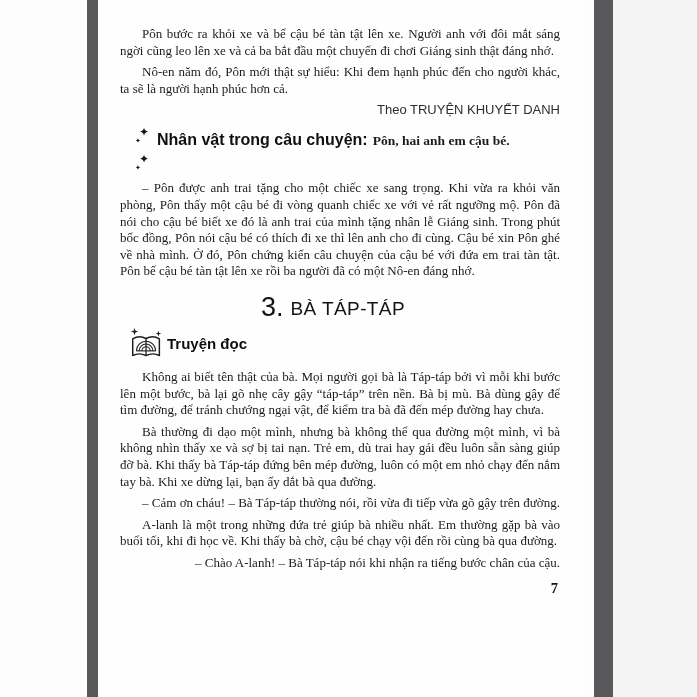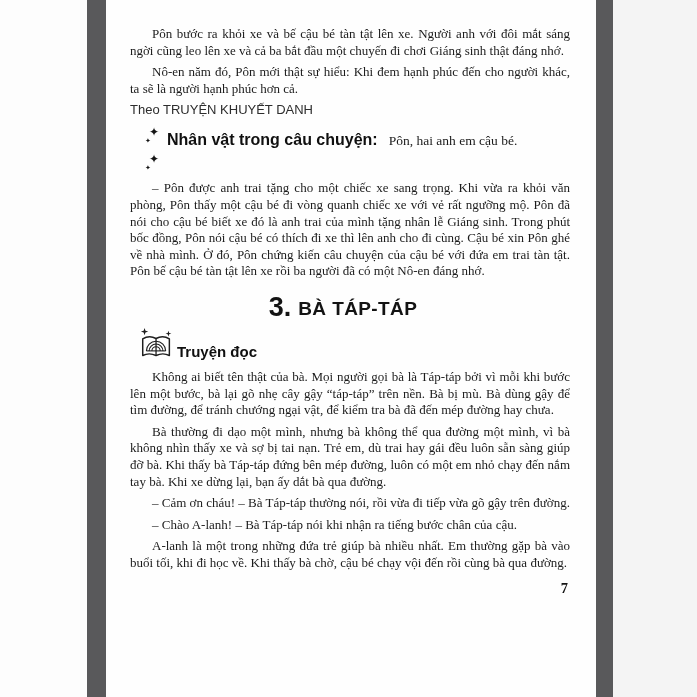--- a/index.html
+++ b/index.html
@@ -15,62 +15,62 @@
     background:#f4f4f4;
   }
   .scan-bar {
     position:absolute; top:0; height:697px; width:19px;
     background:#59595b;
   }
   .scan-bar.left  { left:87px; }
   .scan-bar.right { left:594px; }
 
   .page {
-    position:absolute; left:108px; top:0; width:488px; height:697px;
+    position:absolute; left:98px; top:0; width:488px; height:697px;
     background:#fefefe; box-sizing:border-box;
     padding:26px 26px 0 22px; overflow:hidden;
   }
 
   .body-text {
     font-size:13px; line-height:16.6px; color:#1b1b1b;
     text-align:justify; text-indent:22px; margin:0 0 5px 0;
   }
-  .one-line { white-space:nowrap; text-align:left; }
+  .one-line { white-space:nowrap; text-align:right; }
 
   .attribution {
-    text-align:left;
+    text-align:right;
     font-family:"Liberation Sans", sans-serif;
     font-size:13px; color:#2d2d2d;
     margin:2px 0 12px 0;
   }
 
   .note-row {
     display:flex; align-items:baseline;
     margin:0 0 7px 16px; line-height:17px;
   }
   .sparkle {
     position:relative; width:14px; height:16px; flex:0 0 14px;
     margin-right:7px; color:#141414;
   }
   .sparkle .s-big   { position:absolute; top:-5px; left:3px;  font-size:12px; font-family:"DejaVu Sans", sans-serif; }
   .sparkle .s-small { position:absolute; top:4px;  left:-1px; font-size:7px;  font-family:"DejaVu Sans", sans-serif; }
   .note-label {
     font-family:"Liberation Sans", sans-serif; font-weight:bold;
     font-size:16px; color:#101010;
   }
-  .note-text { font-size:13.5px; color:#1b1b1b; margin-left:11px; }
+  .note-text { font-size:13.5px; color:#1b1b1b; margin-left:5px;font-weight:bold; }
 
   .heading {
     text-align:center; margin:12px 14px 4px 0;
-    font-family:"Liberation Sans", sans-serif; font-weight:bold; color:#131313;
+    font-family:"Liberation Sans", sans-serif; font-weight:normal; color:#131313;
   }
   .heading .num   { font-size:27px; vertical-align:-1px; }
   .heading .title { font-size:19px; margin-left:7px; letter-spacing:0.4px; }
 
-  .section-head { display:flex; align-items:flex-end; margin:0 0 8px 8px; }
+  .section-head { display:flex; align-items:center; margin:0 0 8px 8px; }
   .section-label {
     font-family:"Liberation Sans", sans-serif; font-weight:bold;
     font-size:15px; color:#0f0f0f; margin-left:2px; padding-bottom:1px;
   }
   .book-icon svg { display:block; }
 
   .page-num {
     text-align:right; font-weight:bold; font-size:14.5px; color:#141414;
     margin-top:9px; padding-right:2px;
   }
@@ -129,19 +129,19 @@
           <path d="M15 26 A4.5 4.5 0 0 1 24 26" stroke="#1e1e1e" stroke-width="1.2"></path>
           <path d="M9 26 L30 26" stroke="#1e1e1e" stroke-width="1.2"></path>
         </svg>
       </span>
       <span class="section-label">Truyện đọc</span>
     </div>
 
     <p class="body-text">Không ai biết tên thật của bà. Mọi người gọi bà là Táp-táp bởi vì mỗi khi bước lên một bước, bà lại gõ nhẹ cây gậy “táp-táp” trên nền. Bà bị mù. Bà dùng gậy để tìm đường, để tránh chướng ngại vật, để kiểm tra bà đã đến mép đường hay chưa.</p>
     <p class="body-text">Bà thường đi dạo một mình, nhưng bà không thể qua đường một mình, vì bà không nhìn thấy xe và sợ bị tai nạn. Trẻ em, dù trai hay gái đều luôn sẵn sàng giúp đỡ bà. Khi thấy bà Táp-táp đứng bên mép đường, luôn có một em nhỏ chạy đến nắm tay bà. Khi xe dừng lại, bạn ấy dắt bà qua đường.</p>
     <p class="body-text one-line">– Cảm ơn cháu! – Bà Táp-táp thường nói, rồi vừa đi tiếp vừa gõ gậy trên đường.</p>
+    <p class="body-text">A-lanh là một trong những đứa trẻ giúp bà nhiều nhất. Em thường gặp bà vào buổi tối, khi đi học về. Khi thấy bà chờ, cậu bé chạy vội đến rồi cùng bà qua đường.</p>
     <p class="body-text one-line">– Chào A-lanh! – Bà Táp-táp nói khi nhận ra tiếng bước chân của cậu.</p>
-    <p class="body-text">A-lanh là một trong những đứa trẻ giúp bà nhiều nhất. Em thường gặp bà vào buổi tối, khi đi học về. Khi thấy bà chờ, cậu bé chạy vội đến rồi cùng bà qua đường.</p>
 
     <div class="page-num">7</div>
 
   </div>
 </div>
 
 </body></html>

